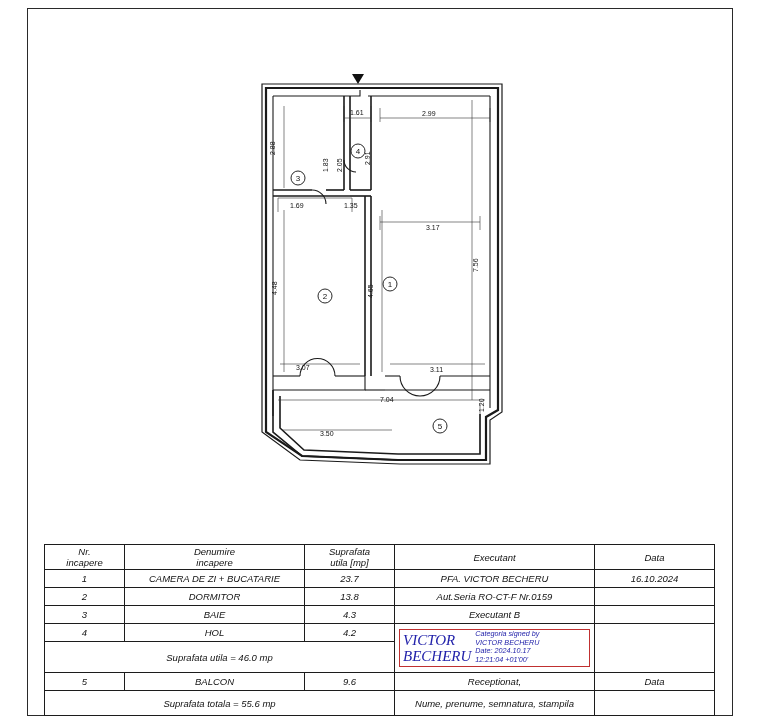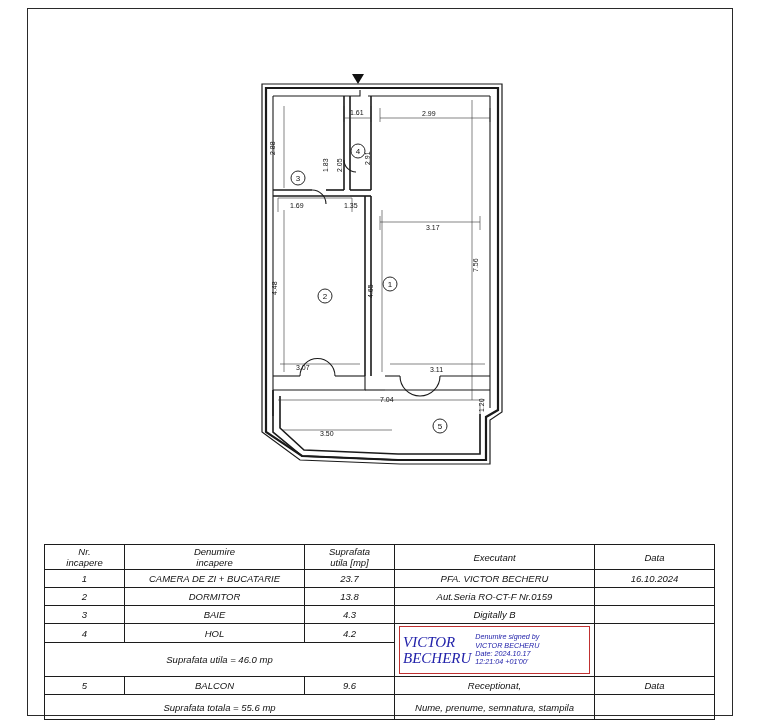--- a/index.html
+++ b/index.html
@@ -9,21 +9,21 @@
   .plan{position:absolute;left:240px;top:60px;width:300px;height:420px;}
   svg{display:block;}
   .dim{font-family:"Liberation Sans",sans-serif;font-size:7px;fill:#111;}
   .roomnum{font-family:"Liberation Sans",sans-serif;font-size:8px;fill:#111;}
 
   
   .table{position:absolute;left:44px;top:544px;width:670px;border-collapse:collapse;table-layout:fixed;font-style:italic;}
   .table td{border:1px solid #1c1c1c;font-size:9.5px;padding:1px 3px;height:15px;vertical-align:middle;color:#111;}
   .c-center{text-align:center;}
   .hdr{text-align:center;font-size:9.5px;line-height:11px;}
-  .sig-box{border:1px solid #c03030 !important;display:flex;gap:4px;align-items:center;padding:2px 3px;height:48px;box-sizing:border-box;}
+  .sig-box{border:1px solid #c03030 !important;display:flex;gap:4px;align-items:flex-end;padding:2px 3px;height:38px;box-sizing:border-box;}
   .sig-name{color:#2222aa;font-size:15px;line-height:16px;font-family:"Liberation Serif",serif;white-space:nowrap;}
   .sig-meta{color:#2222aa;font-size:7.2px;line-height:8.4px;white-space:nowrap;}
   .nowrap{white-space:nowrap;}
 </style>
 </head>
 <body>
 
 <div class="sheet">
   <div class="sheet-border"></div>
 
@@ -177,36 +177,36 @@
         <td class="c-center">DORMITOR</td>
         <td class="c-center">13.8</td>
         <td class="c-center" colspan="2">Aut.Seria RO-CT-F Nr.0159</td>
         <td></td>
       </tr>
 
       <tr>
         <td class="c-center">3</td>
         <td class="c-center">BAIE</td>
         <td class="c-center">4.3</td>
-        <td class="c-center" colspan="2">Digitally B</td>
+        <td class="c-center" colspan="2">Executant B</td>
         <td></td>
       </tr>
 
       <tr>
         <td class="c-center">4</td>
         <td class="c-center">HOL</td>
         <td class="c-center">4.2</td>
         <td colspan="2" rowspan="2" style="padding:2px 4px;">
           <div class="sig-box">
             <div>
               <div class="sig-name">VICTOR</div>
               <div class="sig-name">BECHERU</div>
             </div>
             <div>
-              <div class="sig-meta">Denumire signed by</div>
+              <div class="sig-meta">Categoria signed by</div>
               <div class="sig-meta">VICTOR BECHERU</div>
               <div class="sig-meta">Date: 2024.10.17</div>
               <div class="sig-meta">12:21:04 +01'00'</div>
             </div>
           </div>
         </td>
         <td rowspan="2"></td>
       </tr>
 
       <tr>

